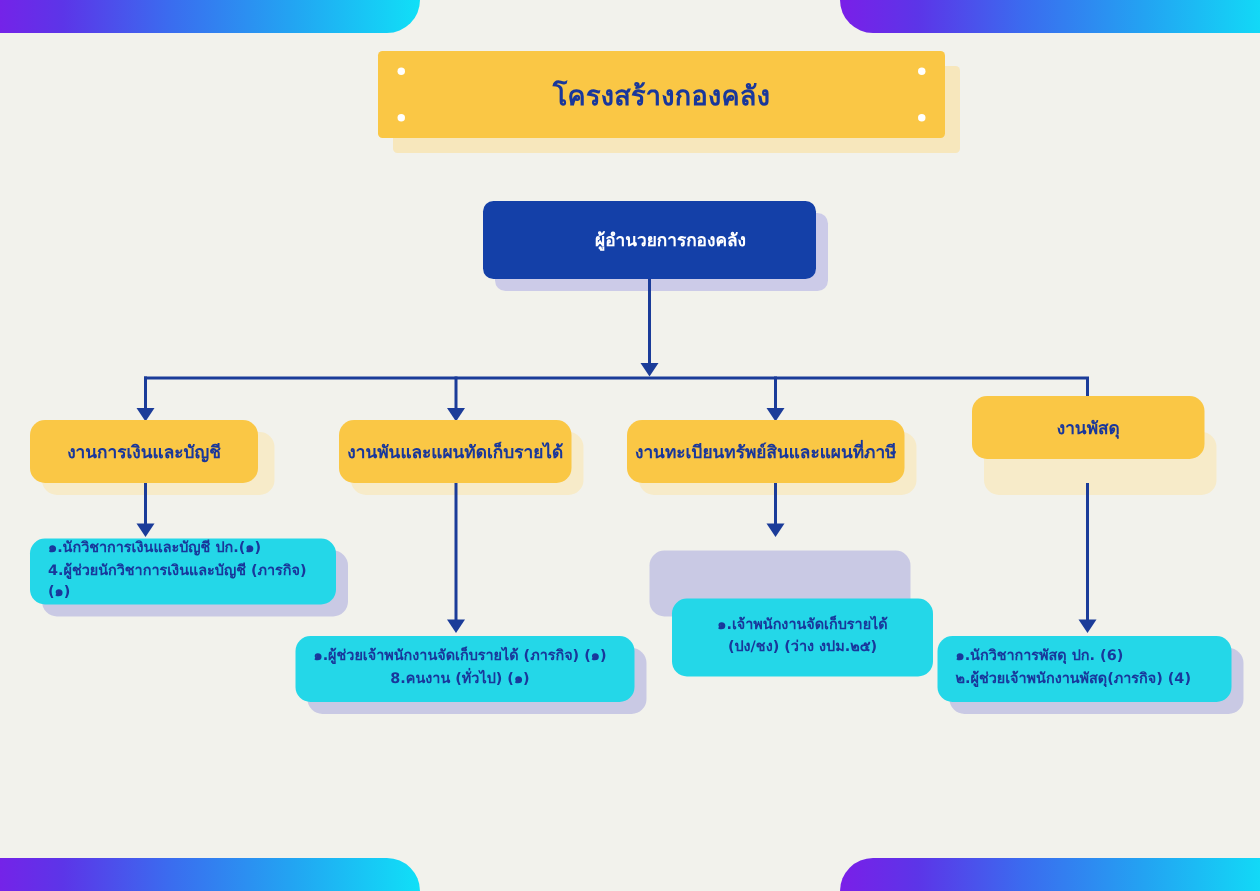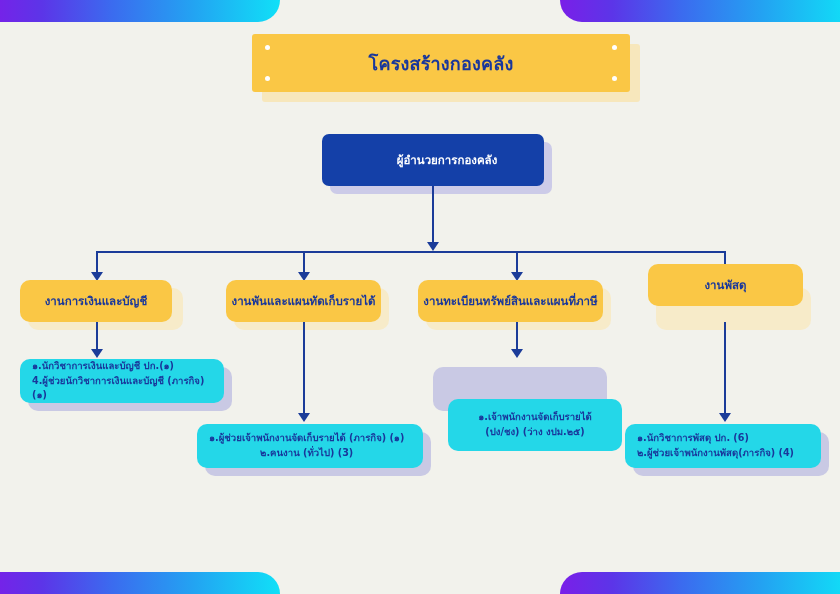--- a/index.html
+++ b/index.html
@@ -213,21 +213,21 @@
     <div>
       <div>๑.นักวิชาการเงินและบัญชี ปก.(๑)</div>
       <div>4.ผู้ช่วยนักวิชาการเงินและบัญชี (ภารกิจ) (๑)</div>
     </div>
   </div>
 
   <div class="node-shadow staff-shadow" style="left:205px; top:432px; width:226px; height:44px;"></div>
   <div class="node staff align-left" style="left:197px; top:424px; width:226px; height:44px;text-align:center;">
     <div>
       <div>๑.ผู้ช่วยเจ้าพนักงานจัดเก็บรายได้ (ภารกิจ) (๑)</div>
-      <div>๒.คนงาน (ทั่วไป) (3)</div>
+      <div>8.คนงาน (ทั่วไป) (๑)</div>
     </div>
   </div>
 
   <div class="node-shadow staff-shadow" style="left:433px; top:367px; width:174px; height:44px;"></div>
   <div class="node staff align-center" style="left:448px; top:359px; width:174px; height:52px;margin-top:40px;">
     <div>
       <div>๑.เจ้าพนักงานจัดเก็บรายได้</div>
       <div>(ปง/ชง) (ว่าง งปม.๒๕)</div>
     </div>
   </div>

